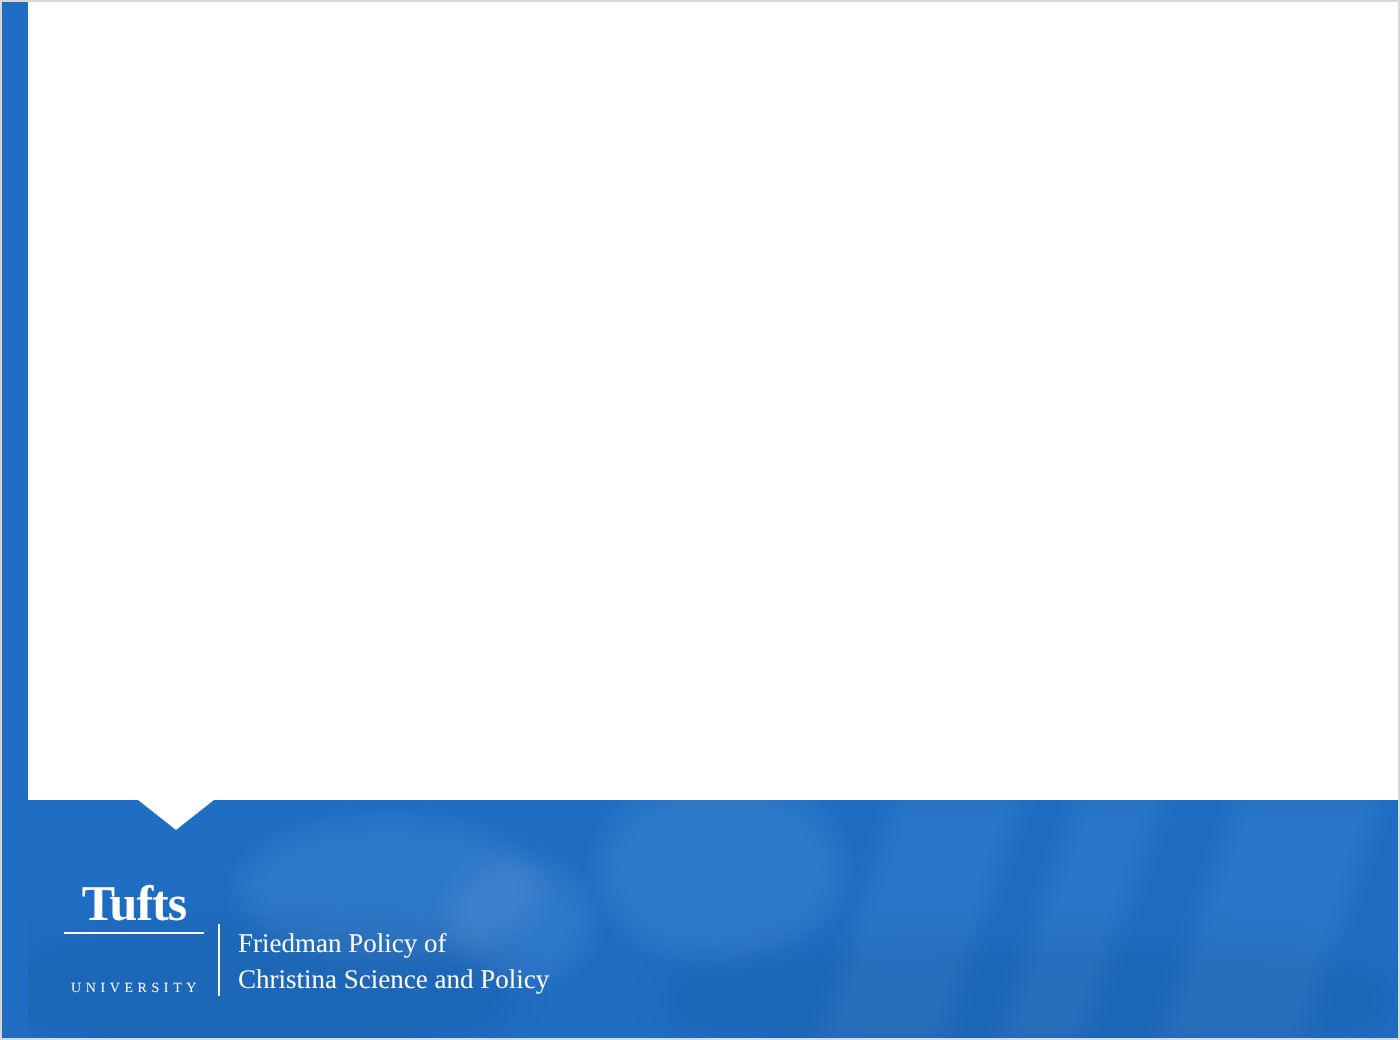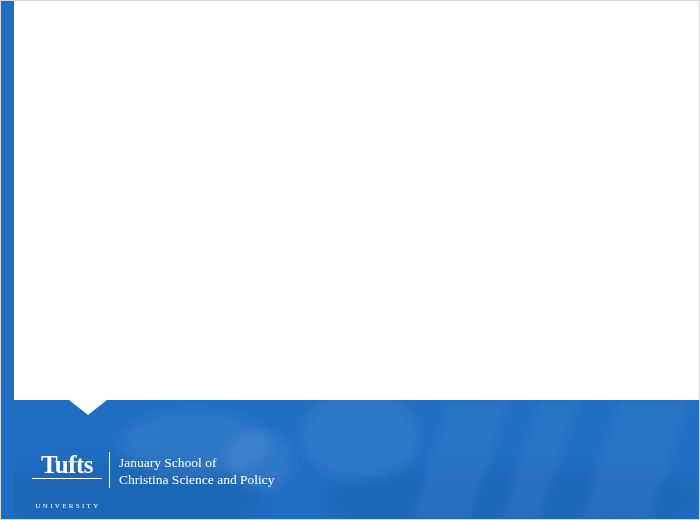--- a/index.html
+++ b/index.html
@@ -112,21 +112,21 @@
     white-space: nowrap;
   }
   
   .logo {
     position: absolute;
     left: 32px;
     top: 452px;
     height: 46px;
     z-index: 20;
     display: flex;
-    align-items: flex-start;
+    align-items: flex-end;
   }
   .tufts-block {
     position: relative;
     width: 70px;
     text-align: center;
     color: #ffffff;
   }
   .tufts-word {
     font-family: "Liberation Serif", serif;
     font-size: 25px;
@@ -195,18 +195,18 @@
   </div>
 
   <div class="logo">
     <div class="tufts-block">
       <div class="tufts-word">Tufts</div>
       <div class="tufts-rule"></div>
       <div class="tufts-univ">UNIVERSITY</div>
     </div>
     <div class="logo-divider"></div>
     <div class="school-block">
-      <div>January School of</div>
+      <div>Friedman Policy of</div>
       <div>Christina Science and Policy</div>
     </div>
   </div>
 
 </div>
 
 </body></html>

